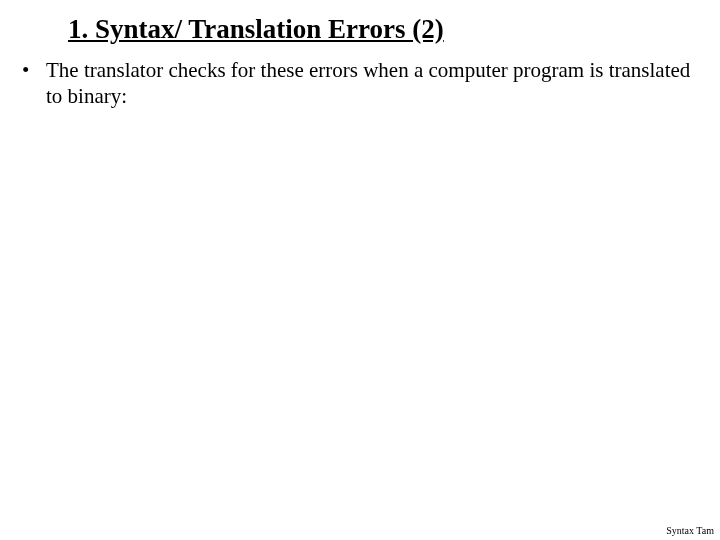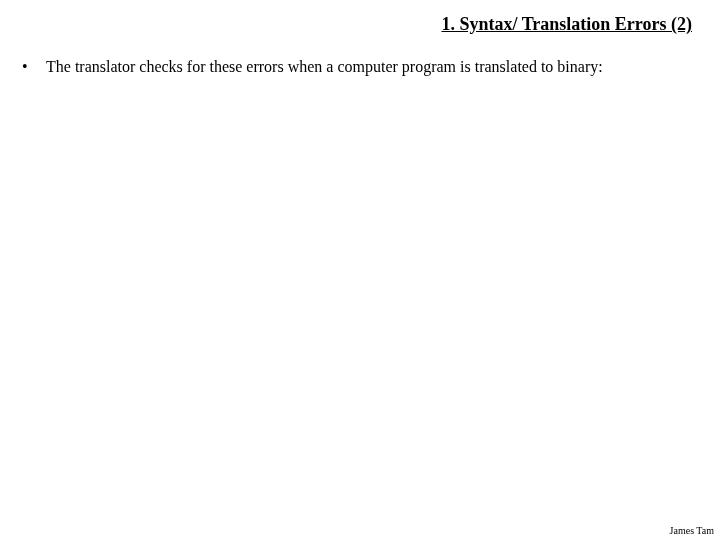--- a/index.html
+++ b/index.html
@@ -9,29 +9,29 @@
     background: #ffffff;
     font-family: "Times New Roman", Times, serif;
     color: #000;
     position: relative;
     overflow: hidden;
   }
   .slide {
     padding: 14px 28px 0 28px;
   }
   .title {
-    text-align: right;
-    font-size: 18px;
+    text-align: left;
+    font-size: 27px;
     font-weight: bold;
     text-decoration: underline;
-    margin-bottom: 22px;
+    margin-bottom: 12px;
     margin-left: 40px;
   }
   .bullet-main {
-    font-size: 16px;
+    font-size: 21px;
     line-height: 1.25;
     padding-left: 18px;
     text-indent: -12px;
     margin-bottom: 6px;
   }
   .bullet-main .dot {
     display: inline-block;
     width: 12px;
   }
   .sub-list {
@@ -63,13 +63,13 @@
   <h1 class="title">1.   Syntax/ Translation Errors (2)</h1>
 
   <div class="bullet-main">
     <span class="dot">•</span><span>The translator checks for these errors when a computer program is translated to binary:</span>
   </div>
 
   <div class="sub-list">
   </div>
 </div>
 
-<div class="footer">James Tam</div>
+<div class="footer">Syntax Tam</div>
 
 </body></html>

